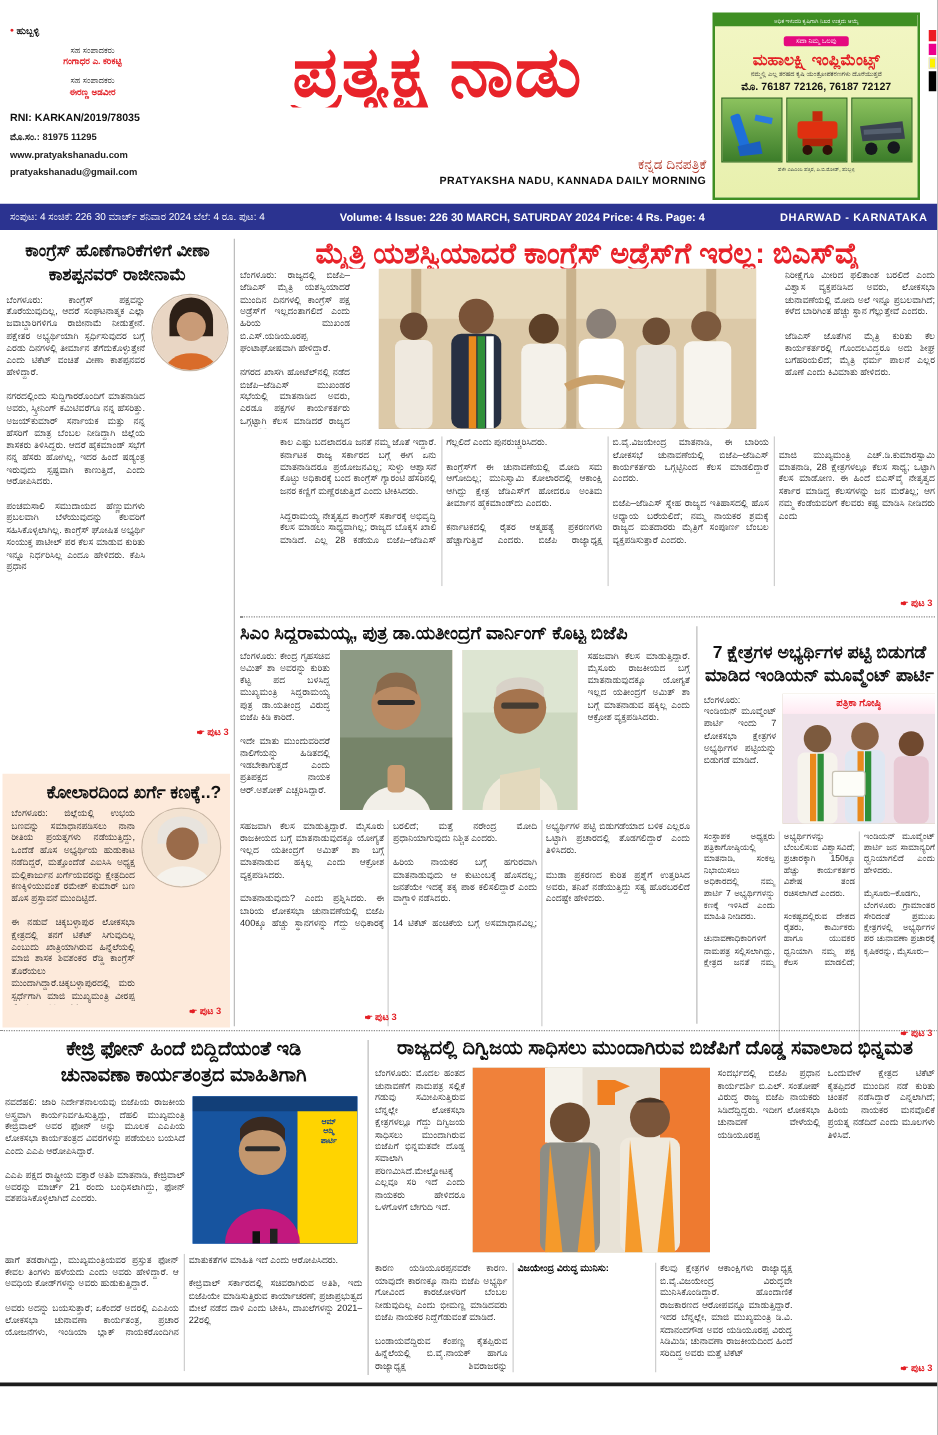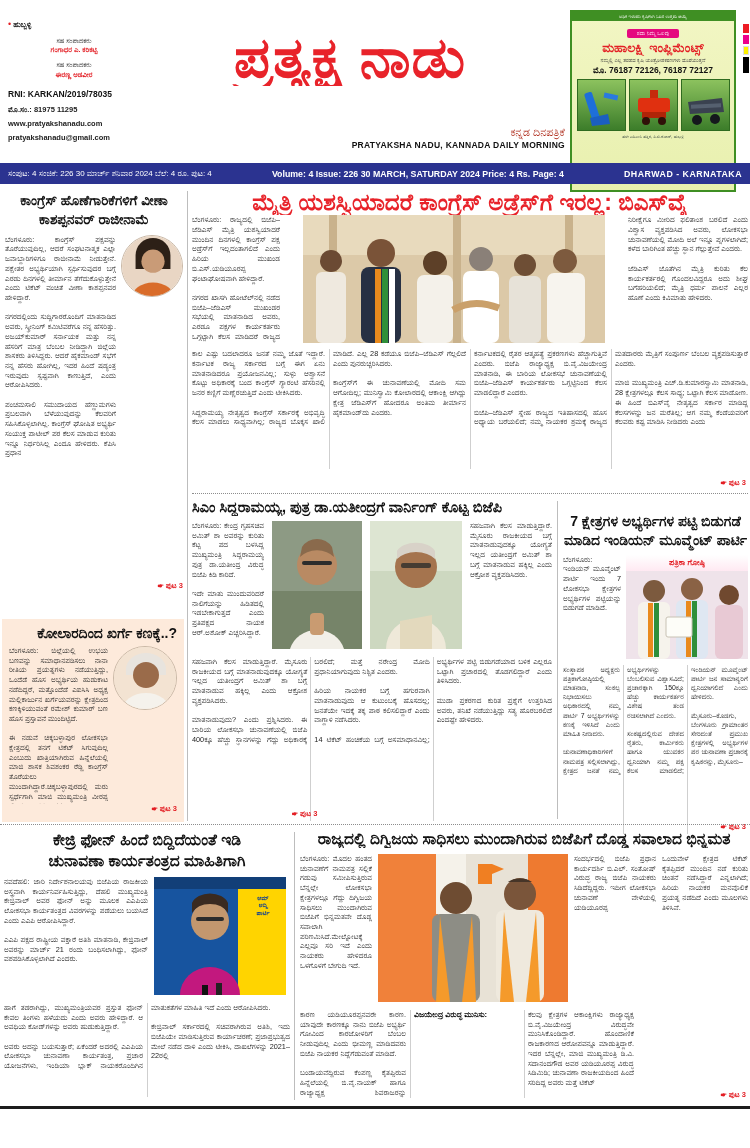--- a/index.html
+++ b/index.html
@@ -87,21 +87,21 @@
     </div>
   </div>
 
   <div class="abs mast-sub" style="left:290px; top:126px; width:275px;">
     <span class="kn">ಕನ್ನಡ ದಿನಪತ್ರಿಕೆ</span>
     <span class="en">PRATYAKSHA NADU, KANNADA DAILY MORNING</span>
   </div>
 
   <div class="abs mast-title" style="left:135px; top:30px; width:430px;">ಪ್ರತ್ಯಕ್ಷ ನಾಡು</div>
 
-  <div class="abs ad" style="left:570px; top:10px; width:166px; height:182px;">
+  <div class="abs ad" style="left:570px; top:10px; width:166px; height:150px;">
     <div class="band">ಅಧಿಕ ಇಳುವರಿ ಕೃಷಿಗಾಗಿ ನಿಖರ ಉತ್ತಮ ಆಯ್ಕೆ</div>
     <div><span class="ribbon">ಸದಾ ನಿಮ್ಮ ಒಲವು</span></div>
     <div class="title">ಮಹಾಲಕ್ಷ್ಮಿ ಇಂಪ್ಲಿಮೆಂಟ್ಸ್</div>
     <div class="tag">ನಮ್ಮಲ್ಲಿ ಎಲ್ಲ ತರಹದ ಕೃಷಿ ಯಂತ್ರೋಪಕರಣಗಳು ದೊರೆಯುತ್ತವೆ</div>
     <div class="ph">ಮೊ. 76187 72126, 76187 72127</div>
     <div class="imgs">
       <div class="imgbox">
         <svg width="49" height="52" viewBox="0 0 49 52">
             <rect x="10" y="12" width="8" height="28" rx="2" fill="#1e6fd9" transform="rotate(-18 14 26)"></rect>
             <path d="M12 38 L30 34 L32 44 L14 46 Z" fill="#1b5fc0"></path>
@@ -209,25 +209,25 @@
             <circle cx="178" cy="44" r="12" fill="#8a8078"></circle>
               <rect x="160" y="56" width="36" height="72" rx="7" fill="#ffffff"></rect>
             <circle cx="222" cy="50" r="11" fill="#6e4e35"></circle>
               <rect x="206" y="61" width="32" height="67" rx="6" fill="#e7e2d8"></rect>
             <circle cx="262" cy="46" r="12" fill="#7d5a3e"></circle>
               <rect x="244" y="58" width="38" height="70" rx="7" fill="#f7f4ee"></rect>
             <path d="M150 95 q20 -12 46 -2" stroke="#caa06a" stroke-width="7" fill="none"></path>
           </g>
         </svg>
       </div>
-      <div class="body-text" style="flex:1;">ನಿರೀಕ್ಷೆಗೂ ಮೀರಿದ ಫಲಿತಾಂಶ ಬರಲಿದೆ ಎಂದು ವಿಶ್ವಾಸ ವ್ಯಕ್ತಪಡಿಸಿದ ಅವರು, ಲೋಕಸಭಾ ಚುನಾವಣೆಯಲ್ಲಿ ಮೋದಿ ಅಲೆ ಇನ್ನೂ ಪ್ನಗಳಲಾಗಿದೆ; ಕಳೆದ ಬಾರಿಗಿಂತ ಹೆಚ್ಚು ಸ್ಥಾನ ಗೆಲ್ಲುತ್ತೇವೆ ಎಂದರು.
+      <div class="body-text" style="flex:1;">ನಿರೀಕ್ಷೆಗೂ ಮೀರಿದ ಫಲಿತಾಂಶ ಬರಲಿದೆ ಎಂದು ವಿಶ್ವಾಸ ವ್ಯಕ್ತಪಡಿಸಿದ ಅವರು, ಲೋಕಸಭಾ ಚುನಾವಣೆಯಲ್ಲಿ ಮೋದಿ ಅಲೆ ಇನ್ನೂ ಪ್ರಬಲವಾಗಿದೆ; ಕಳೆದ ಬಾರಿಗಿಂತ ಹೆಚ್ಚು ಸ್ಥಾನ ಗೆಲ್ಲುತ್ತೇವೆ ಎಂದರು.
 
 ಜೆಡಿಎಸ್ ಜೊತೆಗಿನ ಮೈತ್ರಿ ಕುರಿತು ಕೆಲ ಕಾರ್ಯಕರ್ತರಲ್ಲಿ ಗೊಂದಲವಿದ್ದರೂ ಅದು ಶೀಘ್ರ ಬಗೆಹರಿಯಲಿದೆ; ಮೈತ್ರಿ ಧರ್ಮ ಪಾಲನೆ ಎಲ್ಲರ ಹೊಣೆ ಎಂದು ಕಿವಿಮಾತು ಹೇಳಿದರು.</div>
     </div>
-    <div class="body-text cols-4" style="margin-top:6px; height:120px;">ಕಾಲ ಎಷ್ಟು ಬದಲಾದರೂ ಜನತೆ ನಮ್ಮ ಜೊತೆ ಇದ್ದಾರೆ. ಕರ್ನಾಟಕ ರಾಜ್ಯ ಸರ್ಕಾರದ ಬಗ್ಗೆ ಈಗ ಏನು ಮಾತನಾಡಿದರೂ ಪ್ರಯೋಜನವಿಲ್ಲ; ಸುಳ್ಳು ಆಶ್ವಾಸನೆ ಕೊಟ್ಟು ಅಧಿಕಾರಕ್ಕೆ ಬಂದ ಕಾಂಗ್ರೆಸ್ ಗ್ಯಾರಂಟಿ ಹೆಸರಿನಲ್ಲಿ ಜನರ ಕಣ್ಣಿಗೆ ಮಣ್ಣೆರಚುತ್ತಿದೆ ಎಂದು ಟೀಕಿಸಿದರು.
+    <div class="body-text cols-4" style="margin-top:6px; height:120px;margin-left:32px;">ಕಾಲ ಎಷ್ಟು ಬದಲಾದರೂ ಜನತೆ ನಮ್ಮ ಜೊತೆ ಇದ್ದಾರೆ. ಕರ್ನಾಟಕ ರಾಜ್ಯ ಸರ್ಕಾರದ ಬಗ್ಗೆ ಈಗ ಏನು ಮಾತನಾಡಿದರೂ ಪ್ರಯೋಜನವಿಲ್ಲ; ಸುಳ್ಳು ಆಶ್ವಾಸನೆ ಕೊಟ್ಟು ಅಧಿಕಾರಕ್ಕೆ ಬಂದ ಕಾಂಗ್ರೆಸ್ ಗ್ಯಾರಂಟಿ ಹೆಸರಿನಲ್ಲಿ ಜನರ ಕಣ್ಣಿಗೆ ಮಣ್ಣೆರಚುತ್ತಿದೆ ಎಂದು ಟೀಕಿಸಿದರು.
 
 ಸಿದ್ದರಾಮಯ್ಯ ನೇತೃತ್ವದ ಕಾಂಗ್ರೆಸ್ ಸರ್ಕಾರಕ್ಕೆ ಅಭಿವೃದ್ಧಿ ಕೆಲಸ ಮಾಡಲು ಸಾಧ್ಯವಾಗಿಲ್ಲ; ರಾಜ್ಯದ ಬೊಕ್ಕಸ ಖಾಲಿ ಮಾಡಿದೆ. ಎಲ್ಲ 28 ಕಡೆಯೂ ಬಿಜೆಪಿ–ಜೆಡಿಎಸ್ ಗೆಲ್ಲಲಿದೆ ಎಂದು ಪುನರುಚ್ಚರಿಸಿದರು.
 
 ಕಾಂಗ್ರೆಸ್‌ಗೆ ಈ ಚುನಾವಣೆಯಲ್ಲಿ ಮೋದಿ ಸಮ ಆಗೋದಿಲ್ಲ; ಮುನಿಸ್ವಾಮಿ ಕೋಲಾರದಲ್ಲಿ ಆಕಾಂಕ್ಷಿ ಆಗಿದ್ದು ಕ್ಷೇತ್ರ ಜೆಡಿಎಸ್‌ಗೆ ಹೋದರೂ ಅಂತಿಮ ತೀರ್ಮಾನ ಹೈಕಮಾಂಡ್‌ದು ಎಂದರು.
 
 ಕರ್ನಾಟಕದಲ್ಲಿ ರೈತರ ಆತ್ಮಹತ್ಯೆ ಪ್ರಕರಣಗಳು ಹೆಚ್ಚಾಗುತ್ತಿವೆ ಎಂದರು. ಬಿಜೆಪಿ ರಾಜ್ಯಾಧ್ಯಕ್ಷ ಬಿ.ವೈ.ವಿಜಯೇಂದ್ರ ಮಾತನಾಡಿ, ಈ ಬಾರಿಯ ಲೋಕಸಭೆ ಚುನಾವಣೆಯಲ್ಲಿ ಬಿಜೆಪಿ–ಜೆಡಿಎಸ್ ಕಾರ್ಯಕರ್ತರು ಒಗ್ಗಟ್ಟಿನಿಂದ ಕೆಲಸ ಮಾಡಲಿದ್ದಾರೆ ಎಂದರು.
 
 ಬಿಜೆಪಿ–ಜೆಡಿಎಸ್ ಸ್ನೇಹ ರಾಜ್ಯದ ಇತಿಹಾಸದಲ್ಲಿ ಹೊಸ ಅಧ್ಯಾಯ ಬರೆಯಲಿದೆ; ನಮ್ಮ ನಾಯಕರ ಶ್ರಮಕ್ಕೆ ರಾಜ್ಯದ ಮತದಾರರು ಮೈತ್ರಿಗೆ ಸಂಪೂರ್ಣ ಬೆಂಬಲ ವ್ಯಕ್ತಪಡಿಸುತ್ತಾರೆ ಎಂದರು.
 
 ಮಾಜಿ ಮುಖ್ಯಮಂತ್ರಿ ಎಚ್.ಡಿ.ಕುಮಾರಸ್ವಾಮಿ ಮಾತನಾಡಿ, 28 ಕ್ಷೇತ್ರಗಳಲ್ಲೂ ಕೆಲಸ ಸಾಧ್ಯ; ಒಟ್ಟಾಗಿ ಕೆಲಸ ಮಾಡೋಣ. ಈ ಹಿಂದೆ ಬಿಎಸ್‌ವೈ ನೇತೃತ್ವದ ಸರ್ಕಾರ ಮಾಡಿದ್ದ ಕೆಲಸಗಳನ್ನು ಜನ ಮರೆತಿಲ್ಲ; ಆಗ ನಮ್ಮ ಕೆಂಡೆಯವರಿಗೆ ಕೆಲವರು ಕಷ್ಟ ಮಾಡಿಸಿ ನೀಡಿದರು ಎಂದು</div>

